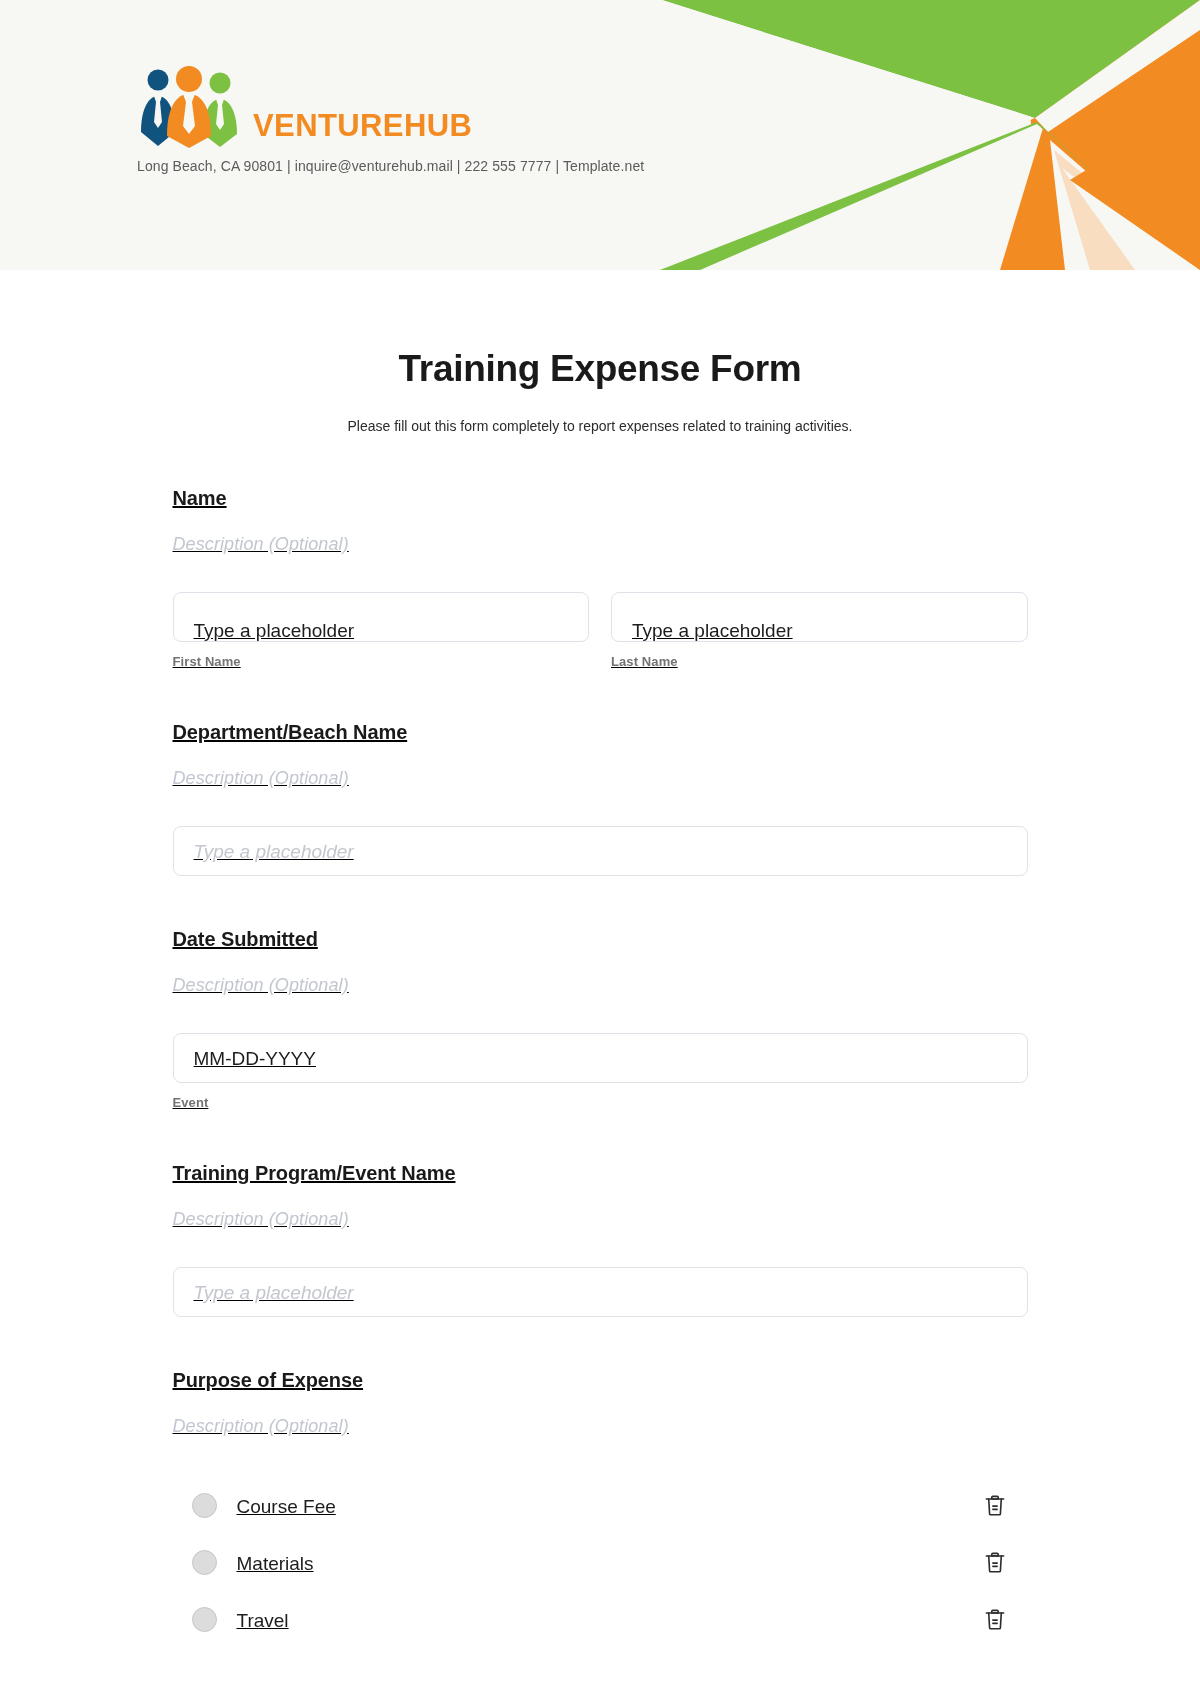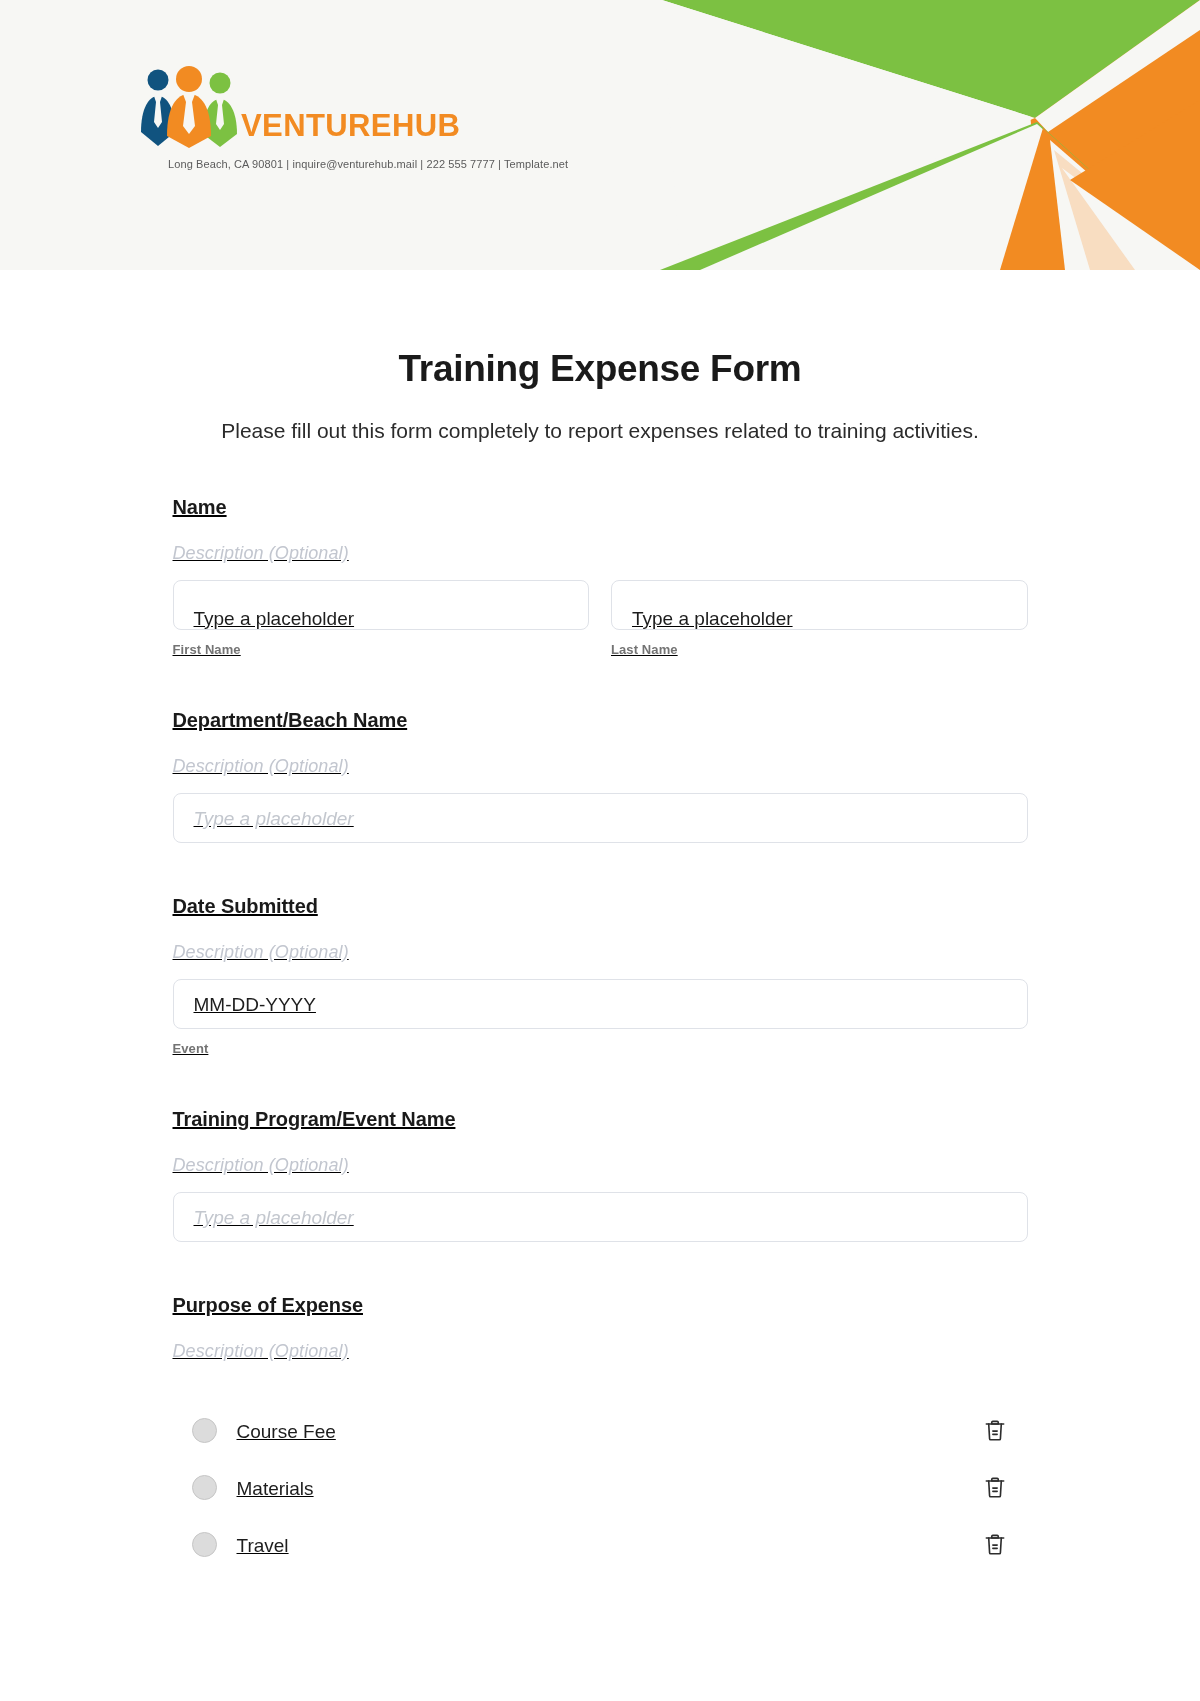--- a/index.html
+++ b/index.html
@@ -21,57 +21,56 @@
   }
   .header-art { position: absolute; inset: 0; pointer-events: none; }
   .logo-wrap {
     position: absolute;
     left: 137px;
     top: 66px;
     display: flex;
     flex-direction: column;
     z-index: 3;
   }
-  .logo-row { display: flex; align-items: flex-end; }
+  .logo-row { display: flex; align-items: flex-end; gap: 12px; }
   .logo-mark { width: 104px; height: 82px; display: block; }
   .brand-name {
     font-size: 31px;
     font-weight: bold;
     letter-spacing: 0.4px;
     color: #f28b22;
     line-height: 1;
     padding-bottom: 7px;
     font-family: "Liberation Sans", sans-serif;
   }
   .contact-line {
     margin-top: 10px;
-    font-size: 11px;
+    font-size: 14px;
     color: #5b5b5b;
     letter-spacing: 0.1px;
     white-space: nowrap;
-    margin-left: 31px;
   }
 
   
   .sheet {
     width: 1200px;
     background: #fff;
     padding-top: 78px;
   }
   .form-title {
     text-align: center;
     font-size: 37px;
     font-weight: bold;
     color: #1a1a1a;
     letter-spacing: -0.3px;
     line-height: 1.15;
   }
   .form-subtitle {
     text-align: center;
-    font-size: 21px;
+    font-size: 14px;
     color: #2b2b2b;
     margin-top: 26px;
     line-height: 1.3;
   }
 
   .fields { width: 855px; margin: 0 auto; padding-top: 52px; text-decoration: underline; }
 
   .field-block { margin-bottom: 52px; }
   .field-label {
     font-size: 20px;
@@ -80,21 +79,21 @@
     letter-spacing: -0.1px;
   }
   .field-desc {
     margin-top: 24px;
     font-size: 18px;
     font-style: italic;
     color: #c2c6cf;
     letter-spacing: 0.1px;
   }
 
-  .input-row { display: flex; gap: 22px; margin-top: 16px; align-items: flex-end; }
+  .input-row { display: flex; gap: 22px; margin-top: 37px; align-items: flex-end; }
   .input-col { flex: 1; min-width: 0; }
 
   .text-input {
     width: 100%;
     height: 50px;
     border: 1px solid #dfe2e8;
     border-radius: 8px;
     background: #fff;
     padding: 0 20px;
     font-size: 19px;

